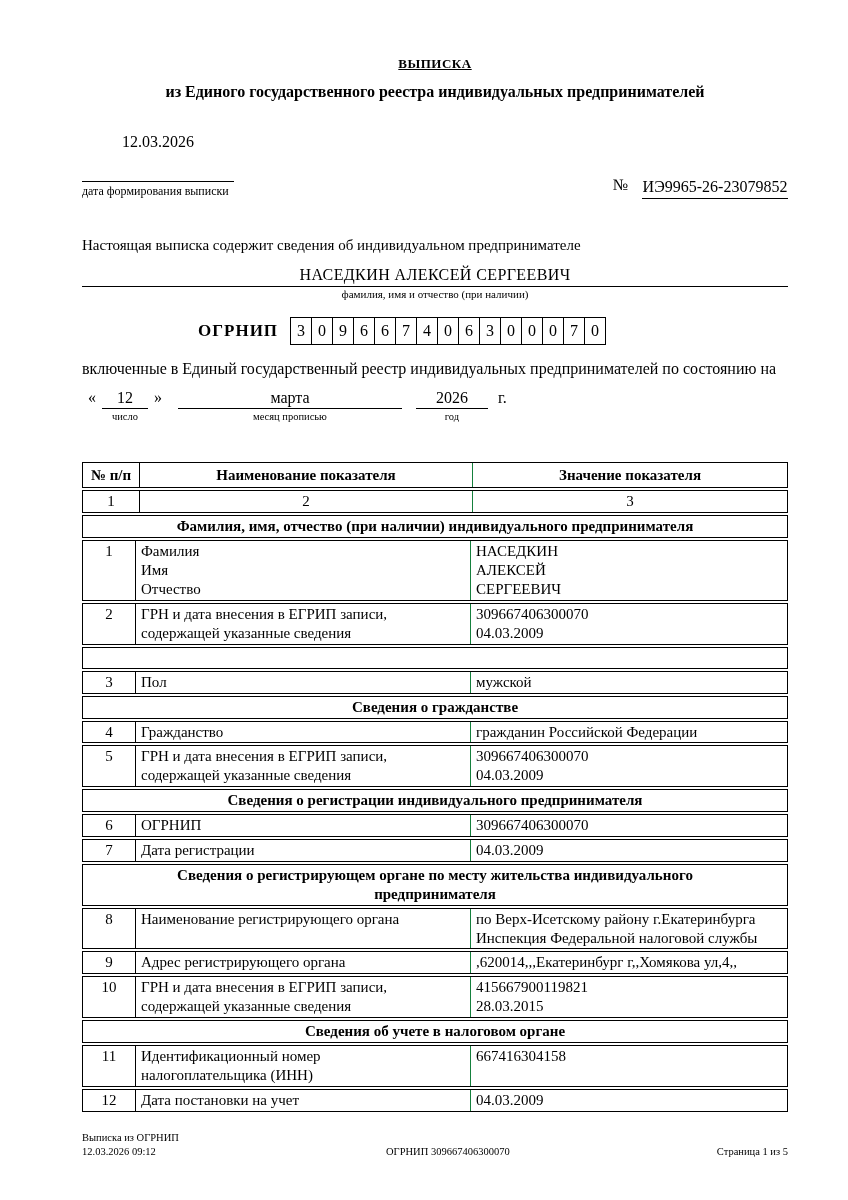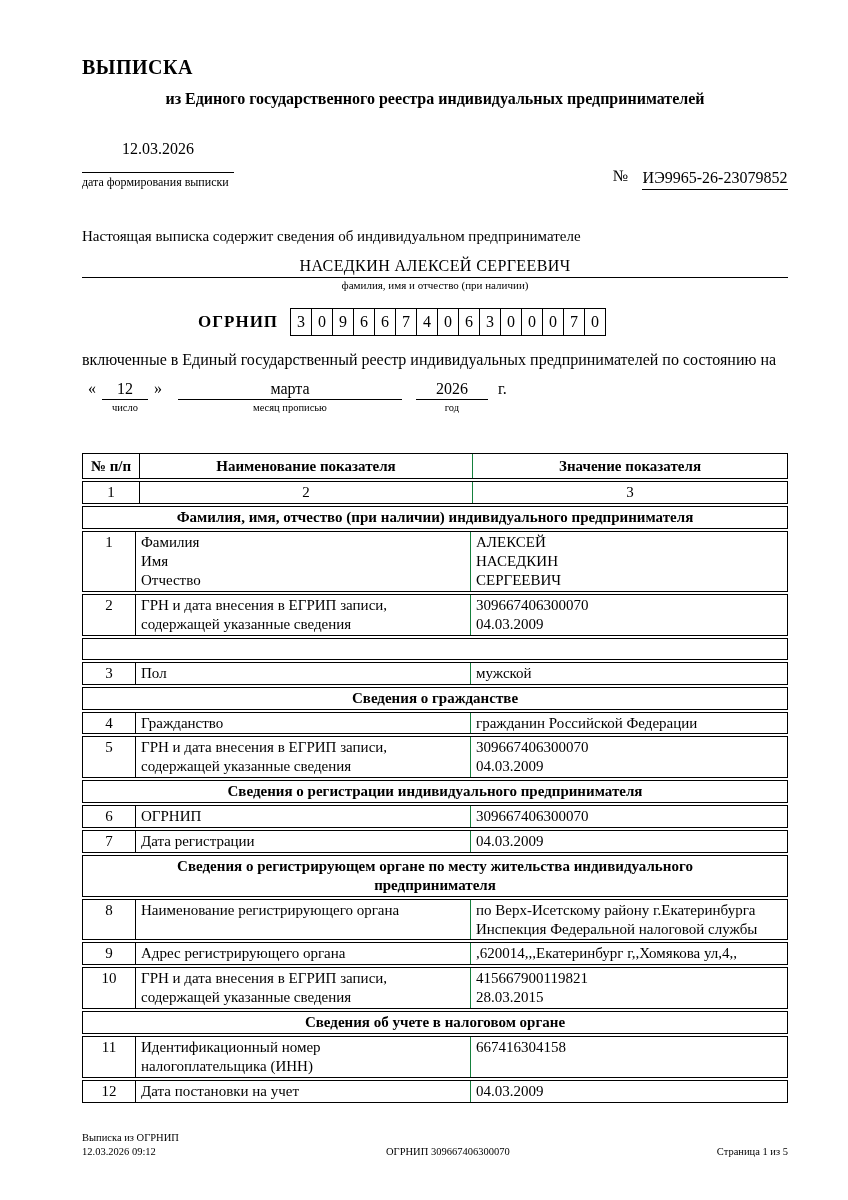--- a/index.html
+++ b/index.html
@@ -3,26 +3,26 @@
 <meta charset="utf-8">
 <style>
   html,body{margin:0;padding:0;}
   body{
     width:848px;height:1200px;background:#fff;color:#000;
     font-family:"Liberation Serif", serif;position:relative;overflow:hidden;
   }
   .content{position:absolute;left:82px;right:60px;top:0;}
 
   
-  .title{ text-align:left;font-weight:bold;font-size:20px;margin-top:56px;letter-spacing:.5px;}
+  .title{ text-align:center;font-weight:bold;font-size:13px;margin-top:56px;letter-spacing:.5px;text-decoration:underline;}
   .subtitle{text-align:center;font-weight:bold;font-size:16px;margin-top:11px;}
 
   .form-row{display:flex;justify-content:space-between;align-items:flex-end;margin-top:32px;}
   .date-block{width:152px;display:flex;flex-direction:column;}
-  .date-value{text-align:center;font-size:16px;padding-bottom:14px;border-bottom:1.5px solid #000;}
+  .date-value{text-align:center;font-size:16px;padding-bottom:30px;border-bottom:1.5px solid #000;}
   .small-cap{font-size:12px;text-align:left;margin-top:2px;}
   .num-block{display:flex;align-items:flex-start;}
   .num-sign{font-size:16px;margin-right:14px;}
   .num-col{width:146px;display:flex;flex-direction:column;}
   .num-value{text-align:center;font-size:16px;line-height:1.35;padding-bottom:0;border-bottom:1.5px solid #000;}
 
   .intro{margin-top:38px;font-size:15px;}
   .name-block{margin-top:12px;}
   .name{text-align:center;font-size:16px;letter-spacing:.4px;padding-bottom:2px;border-bottom:1.5px solid #000;}
   .name-cap{font-size:11px;text-align:center;margin-top:1px;}
@@ -149,22 +149,22 @@
           <div class="sec-cell">Фамилия, имя, отчество (при наличии) индивидуального предпринимателя</div>
         </div>
         <div class="trow">
           <div class="c1">1</div>
           <div class="c2">
             <div>Фамилия</div>
             <div>Имя</div>
             <div>Отчество</div>
           </div>
           <div class="c3">
+            <div>НАСЕДКИН</div>
             <div>АЛЕКСЕЙ</div>
-            <div>НАСЕДКИН</div>
             <div>СЕРГЕЕВИЧ</div>
           </div>
         </div>
         <div class="trow">
           <div class="c1">2</div>
           <div class="c2">
             <div>ГРН и дата внесения в ЕГРИП записи,</div>
             <div>содержащей указанные сведения</div>
           </div>
           <div class="c3">

